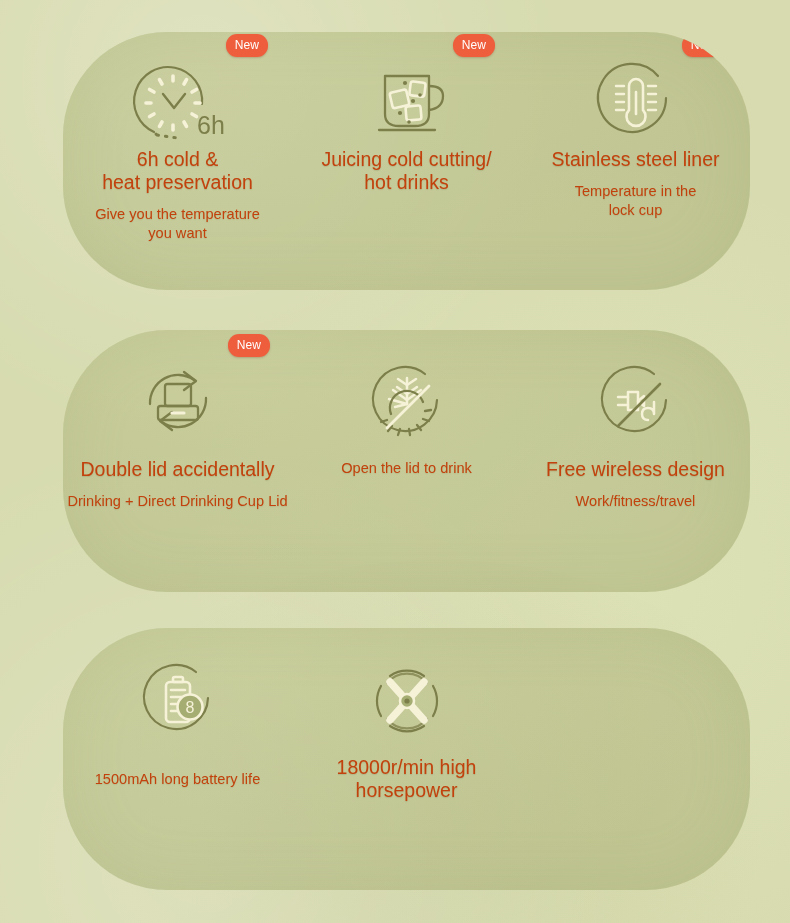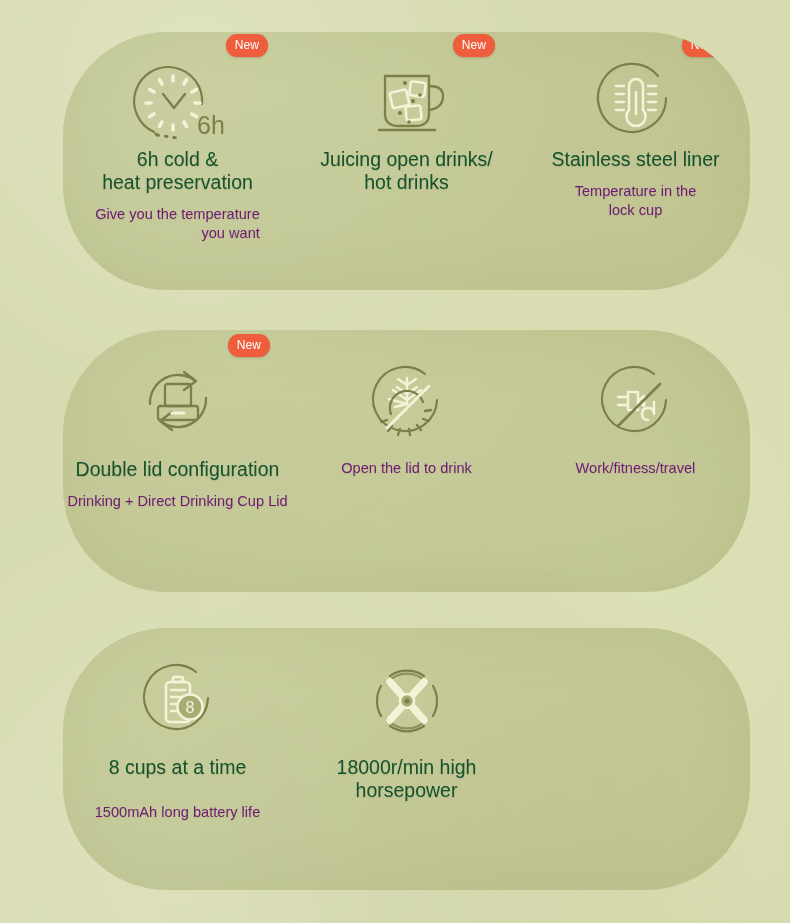--- a/index.html
+++ b/index.html
@@ -64,27 +64,27 @@
     background:#ef5e3c;color:#fff;
     font-size:12px;line-height:1;
     padding:5px 9px 6px;border-radius:11px;
     font-family:"Liberation Sans",sans-serif;
     letter-spacing:.1px;
     box-shadow:0 1px 2px rgba(120,50,30,.25);
     white-space:nowrap;
   }
 
   .f-title{
-    color:#14532d;font-size:19.5px;line-height:1.17;
+    color:#c2410c;font-size:19.5px;line-height:1.17;
     text-align:center;margin-top:6px;font-weight:400;
     text-shadow:0 1px 1px rgba(110,116,70,.22);
     max-width:230px;
   }
   .f-sub{
-    color:#701a75;font-size:14.6px;line-height:1.33;
+    color:#c2410c;font-size:14.6px;line-height:1.33;
     text-align:center;margin-top:11px;font-weight:400;
     max-width:225px;
     text-shadow:0 1px 1px rgba(110,116,70,.16);
   }
   
   #panel-1 .f-title{margin-top:2px;}
   #panel-2 .cell{padding-top:22px;}
   #panel-2 .f-title{margin-top:10px;}
   #panel-3 .cell{padding-top:22px;}
   #panel-3 .f-title{margin-top:10px;}
@@ -127,21 +127,21 @@
             </g>
             <g fill="none" stroke="#7d7f4a" stroke-width="2.4" stroke-linecap="round" stroke-linejoin="round">
               <polyline points="40,42 51,56 62,42"></polyline>
             </g>
             <text x="74" y="82" font-family="Liberation Sans, sans-serif" font-size="25" fill="#7d7f4a">6h</text>
           </svg>
         </div>
         <div class="badge" style="top:2px;right:24px;">New</div>
         <div class="f-title" style="white-space:pre-line;">6h cold &amp;
 heat preservation</div>
-        <div class="f-sub" style="white-space:pre-line;text-align:right;">Give you the temperature
+        <div class="f-sub" style="white-space:pre-line;">Give you the temperature
 you want</div>
       </div>
 
       <div class="cell">
         <div class="icon-wrap">
           <svg width="100" height="92" viewBox="0 0 100 92">
             <g fill="none" stroke="#7d7f4a" stroke-width="2.3" stroke-linejoin="round" stroke-linecap="round">
               <path d="M28 24 L28 62 Q28 74 42 74 L58 74 Q72 74 72 62 L72 24 Z"></path>
               <path d="M72 34 Q86 34 86 44 Q86 56 72 58"></path>
               <line x1="22" y1="78" x2="78" y2="78"></line>
@@ -154,21 +154,21 @@
             <g fill="#7d7f4a">
               <circle cx="48" cy="31" r="2.1"></circle>
               <circle cx="56" cy="49" r="2.1"></circle>
               <circle cx="43" cy="61" r="2.1"></circle>
               <circle cx="63" cy="43" r="1.8"></circle>
               <circle cx="52" cy="70" r="1.8"></circle>
             </g>
           </svg>
         </div>
         <div class="badge" style="top:2px;right:26px;">New</div>
-        <div class="f-title" style="white-space:pre-line;">Juicing open drinks/
+        <div class="f-title" style="white-space:pre-line;">Juicing cold cutting/
 hot drinks</div>
       </div>
 
       <div class="cell">
         <div class="icon-wrap">
           <svg width="100" height="92" viewBox="0 0 100 92">
             <path d="M72 24 A34 34 0 1 0 80 46" fill="none" stroke="#7d7f4a" stroke-width="2.2" stroke-linecap="round"></path>
             <g fill="none" stroke="#f5f2d8" stroke-width="2.6" stroke-linecap="round">
               <path d="M50 27 a7 7 0 0 1 7 7 v24 a9.5 9.5 0 1 1 -14 0 v-24 a7 7 0 0 1 7 -7 z"></path>
               <line x1="50" y1="40" x2="50" y2="62"></line>
@@ -206,21 +206,21 @@
               <polyline points="60,20 72,29 60,38" fill="none"></polyline>
               <path d="M82 46 A28 28 0 0 1 38 70"></path>
               <polyline points="48,78 36,69 48,60" fill="none"></polyline>
               <rect x="41" y="32" width="26" height="22" rx="2.5"></rect>
               <rect x="34" y="54" width="40" height="14" rx="2.5"></rect>
             </g>
             <line x1="48" y1="61" x2="60" y2="61" stroke="#f5f2d8" stroke-width="3.2" stroke-linecap="round"></line>
           </svg>
         </div>
         <div class="badge" style="top:4px;right:22px;">New</div>
-        <div class="f-title" style="white-space:pre-line;max-width:250px;">Double lid configuration</div>
+        <div class="f-title" style="white-space:pre-line;max-width:250px;">Double lid accidentally</div>
         <div class="f-sub" style="white-space:pre-line;max-width:255px;">Drinking + Direct Drinking Cup Lid</div>
       </div>
 
       <div class="cell">
         <div class="icon-wrap">
           <svg width="100" height="96" viewBox="0 0 100 96">
             <path d="M68 22 A32 32 0 1 0 80 48" fill="none" stroke="#7d7f4a" stroke-width="2.2" stroke-linecap="round"></path>
             <g fill="none" stroke="#f5f2d8" stroke-width="2.5" stroke-linecap="round">
               <line x1="50" y1="26" x2="50" y2="52"></line>
               <line x1="50" y1="33" x2="41" y2="27"></line>
@@ -255,20 +255,21 @@
             <g fill="none" stroke="#f5f2d8" stroke-width="2.5" stroke-linecap="round" stroke-linejoin="round">
               <path d="M42 40 L52 40 L52 58 L42 58 Z"></path>
               <line x1="32" y1="45" x2="42" y2="45"></line>
               <line x1="32" y1="53" x2="42" y2="53"></line>
               <path d="M52 49 L58 44 L58 54 Z"></path>
               <path d="M62 68 Q56 68 56 62 Q56 56 62 56 Q68 56 68 62 L68 50"></path>
             </g>
             <line x1="32" y1="74" x2="74" y2="32" stroke="#7d7f4a" stroke-width="2.6" stroke-linecap="round"></line>
           </svg>
         </div>
+        <div class="f-title" style="white-space:pre-line;">Free wireless design</div>
         <div class="f-sub" style="white-space:pre-line;">Work/fitness/travel</div>
       </div>
 
     </div>
   </div>
 
   <div class="panel" id="panel-3">
     <div class="panel-glow"></div>
     <div class="grid">
 
@@ -281,21 +282,20 @@
               <rect x="45" y="27" width="10" height="5" rx="1.8"></rect>
               <line x1="43" y1="40" x2="57" y2="40"></line>
               <line x1="43" y1="47" x2="57" y2="47"></line>
               <line x1="43" y1="54" x2="57" y2="54"></line>
               <line x1="43" y1="61" x2="57" y2="61"></line>
             </g>
             <circle cx="62" cy="57" r="12.5" fill="#a6ad72" stroke="#f5f2d8" stroke-width="2.6"></circle>
             <text x="62" y="63" text-anchor="middle" font-family="Liberation Sans, sans-serif" font-size="16" fill="#f5f2d8">8</text>
           </svg>
         </div>
-        <div class="f-title" style="white-space:pre-line;">8 cups at a time</div>
         <div class="f-sub" style="white-space:pre-line;margin-top:24px;">1500mAh long battery life</div>
       </div>
 
       <div class="cell">
         <div class="icon-wrap">
           <svg width="100" height="96" viewBox="0 0 100 96">
             <g fill="none" stroke="#7d7f4a" stroke-width="2.2" stroke-linecap="round">
               <path d="M33 26 A30 30 0 0 1 67 26"></path>
               <path d="M33 76 A30 30 0 0 0 67 76"></path>
               <path d="M24 36 A30 30 0 0 0 24 66"></path>

